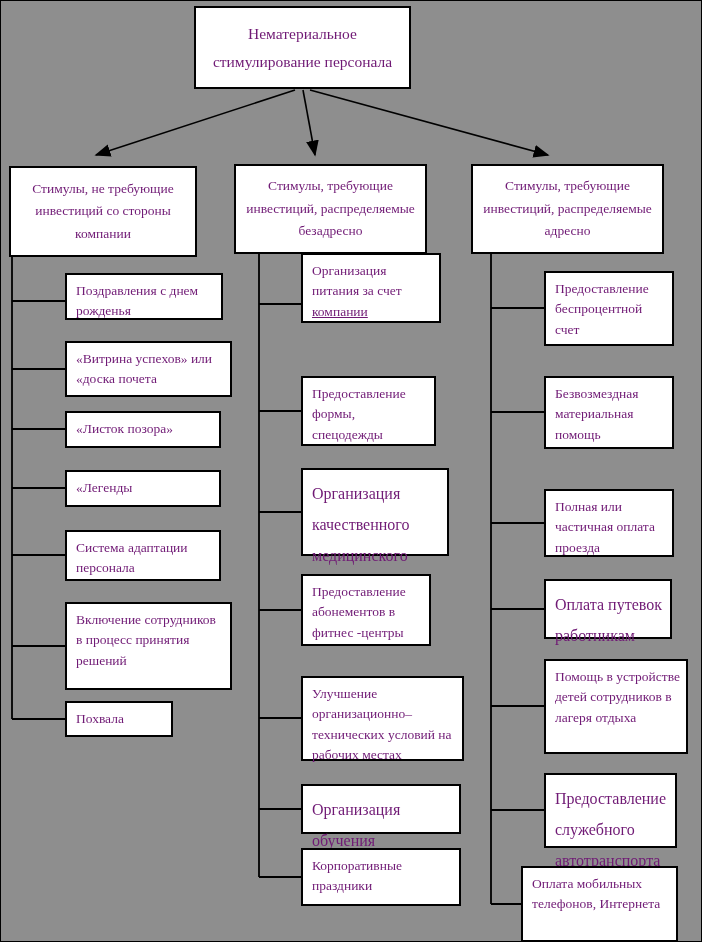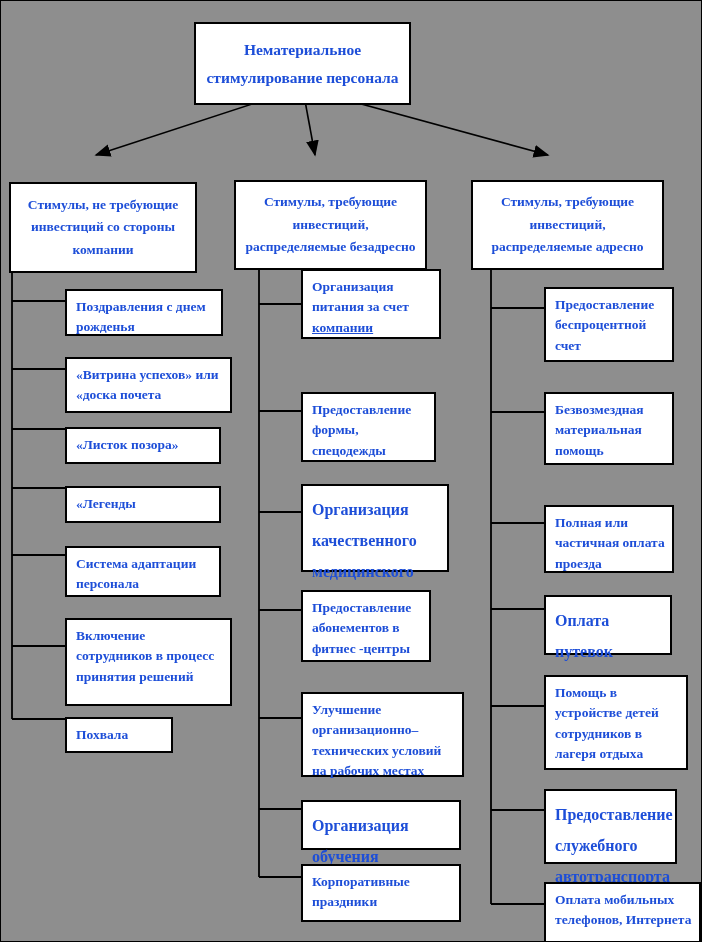--- a/index.html
+++ b/index.html
@@ -11,23 +11,22 @@
     border:1px solid var(--line, #000);
     box-sizing:border-box;
     overflow:hidden;
     font-family:"Liberation Serif","DejaVu Serif",serif;
   }
   .box{
     position:absolute;
     background:var(--box, #ffffff);
     border:2px solid var(--line, #000);
     box-sizing:border-box;
-    font-weight:bold;
-    color:#1d4ed8;
-    margin-top:16px;
+    font-weight:normal;
+    color:#701a75;
   }
   .title{
     display:flex;align-items:center;justify-content:center;
     text-align:center;
     font-size:15.5px;line-height:1.75;
     padding:2px 10px;
   }
   .hdr{
     display:flex;align-items:center;justify-content:center;
     text-align:center;
@@ -116,15 +115,15 @@
   <div class="box item" style="left:300px;top:675px;width:163px;height:85px">Улучшение организационно–технических условий на рабочих местах</div>
   <div class="box item small" style="left:300px;top:783px;width:160px;height:50px">Организация обучения</div>
   <div class="box item" style="left:300px;top:847px;width:160px;height:58px">Корпоративные праздники</div>
 
   <div class="box item" style="left:543px;top:270px;width:130px;height:75px">Предоставление беспроцентной счет</div>
   <div class="box item" style="left:543px;top:375px;width:130px;height:73px">Безвозмездная материальная помощь</div>
   <div class="box item" style="left:543px;top:488px;width:130px;height:68px">Полная или частичная оплата проезда</div>
   <div class="box item small" style="left:543px;top:578px;width:128px;height:60px">Оплата путевок работникам</div>
   <div class="box item" style="left:543px;top:658px;width:144px;height:95px">Помощь в устройстве детей сотрудников в лагеря отдыха</div>
   <div class="box item small" style="left:543px;top:772px;width:133px;height:75px">Предоставление служебного автотранспорта</div>
-  <div class="box item" style="left:543px;top:865px;width:157px;height:76px">Оплата мобильных телефонов, Интернета</div>
+  <div class="box item" style="left:520px;top:865px;width:157px;height:76px">Оплата мобильных телефонов, Интернета</div>
 
 </div>
 
 </body></html>

